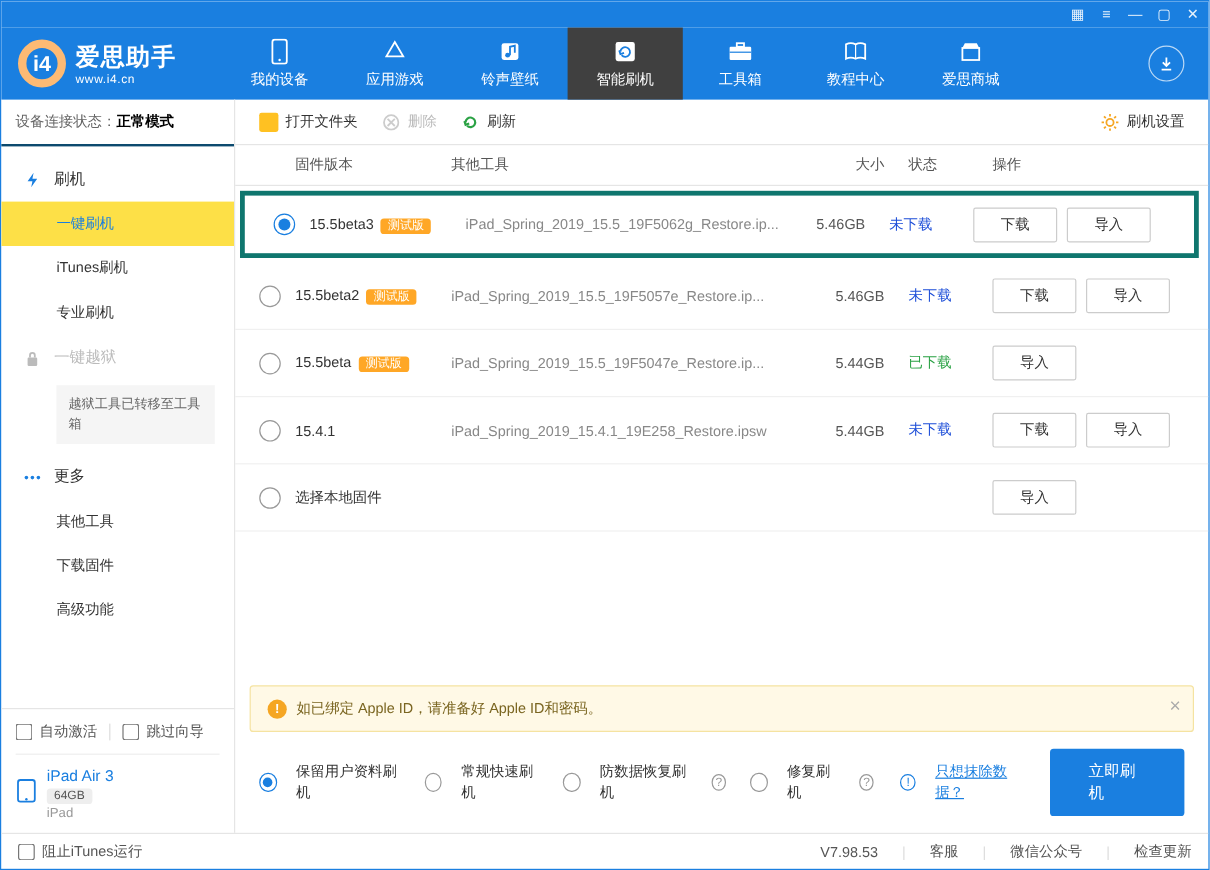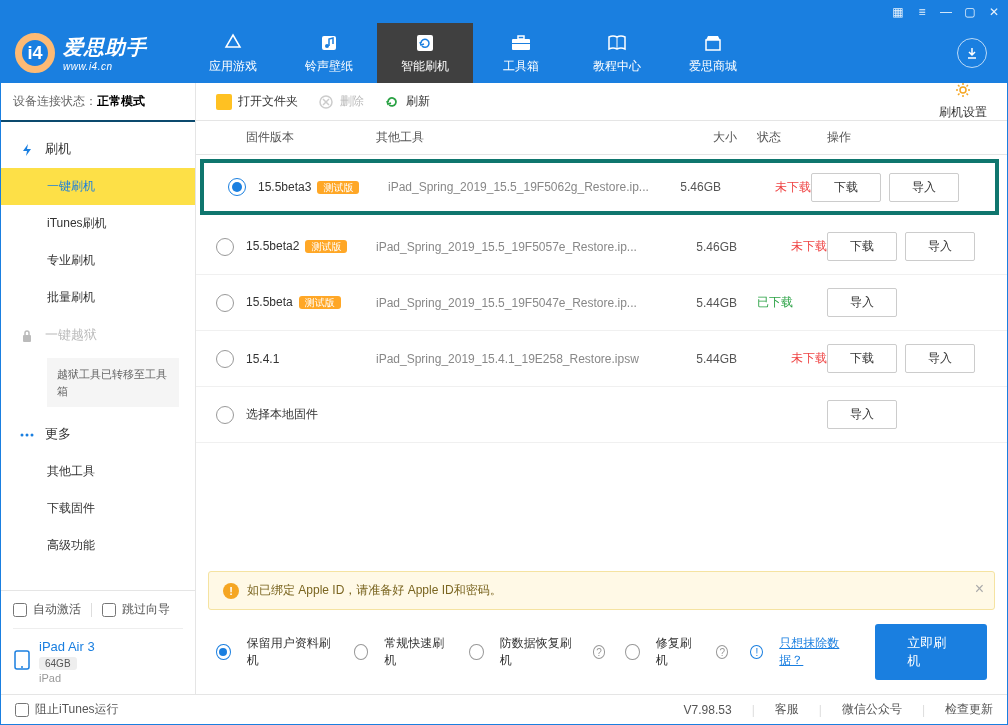--- a/index.html
+++ b/index.html
@@ -6,21 +6,21 @@
 body { width: 1008px; height: 725px; background: #fff; overflow: hidden; font-size: 12px; color: #333; border: 1px solid #1a7fe0; }
 
 
 .titlebar { height: 22px; background: #1a7fe0; display: flex; justify-content: flex-end; align-items: center; padding: 0 6px; gap: 10px; }
 .titlebar-btn { width: 14px; height: 14px; display: flex; align-items: center; justify-content: center; color: #fff; cursor: pointer; font-size: 12px; opacity: 0.9; }
 
 
 .header { height: 60px; background: #1a7fe0; display: flex; align-items: center; padding: 0 20px 0 14px; }
 .logo-block { display: flex; align-items: center; gap: 8px; width: 170px; }
 .logo-circle { width: 40px; height: 40px; border: 7px solid #fdba74; border-radius: 50%; display: flex; align-items: center; justify-content: center; color: #fff; font-weight: bold; font-size: 18px; }
-.logo-text { color: #fff; font-style: italic; }
+.logo-text { color: #fff; }
 .logo-text .top { font-size: 20px; font-weight: bold; letter-spacing: 1px; }
 .logo-text .bottom { font-size: 10px; letter-spacing: 0.5px; }
 
 .nav { display: flex; height: 100%; }
 .nav-item { width: 96px; display: flex; flex-direction: column; align-items: center; justify-content: center; color: #fff; gap: 4px; cursor: pointer; font-size: 12px; }
 .nav-item.active { background: #404040; }
 .nav-item .icon { width: 22px; height: 22px; display: flex; align-items: center; justify-content: center; }
 
 .header-right { margin-left: auto; display: flex; align-items: center; gap: 14px; color: #fff; }
 .header-right .circ { width: 30px; height: 30px; border: 1px solid rgba(255,255,255,0.7); border-radius: 50%; display: flex; align-items: center; justify-content: center; cursor: pointer; }
@@ -51,21 +51,21 @@
 .device-info .badge { background: #eee; color: #555; font-size: 10px; padding: 1px 6px; border-radius: 3px; }
 .device-info .type { color: #999; font-size: 11px; margin-top: 2px; }
 
 
 .content { flex: 1; display: flex; flex-direction: column; }
 .toolbar { height: 38px; border-bottom: 1px solid #e5e5e5; display: flex; align-items: center; padding: 0 20px; gap: 20px; }
 .tool-btn { display: flex; align-items: center; gap: 6px; font-size: 12px; color: #333; cursor: pointer; }
 .tool-btn.disabled { color: #bbb; }
 .tool-btn .icon { width: 16px; height: 16px; display: flex; align-items: center; justify-content: center; }
 .tool-btn.open .icon { background: #ffc122; border-radius: 2px; }
-.toolbar .right { margin-left: auto; flex-direction: column; }
+.toolbar .right { margin-left: auto; }
 .tool-btn.settings .icon { color: #f5a623; }
 
 
 .thead { height: 34px; border-bottom: 1px solid #e5e5e5; display: flex; align-items: center; padding: 0 20px; font-size: 12px; color: #555; }
 .col-radio { width: 30px; }
 .col-ver { width: 130px; }
 .col-name { flex: 1; }
 .col-size { width: 80px; text-align: right; padding-right: 20px; }
 .col-status { width: 70px; }
 .col-ops { width: 160px; text-align: left; }
@@ -74,21 +74,21 @@
 .trow { height: 56px; border-bottom: 1px solid #f0f0f0; display: flex; align-items: center; padding: 0 20px; font-size: 12px; position: relative; }
 .trow.highlight { border: 4px solid #0f766e; height: 56px; margin: 4px 8px 4px 4px; padding: 0 24px; }
 .radio { width: 18px; height: 18px; border: 1px solid #999; border-radius: 50%; display: flex; align-items: center; justify-content: center; cursor: pointer; }
 .radio.checked { border-color: #1a7fe0; }
 .radio.checked::after { content: ""; width: 10px; height: 10px; background: #1a7fe0; border-radius: 50%; }
 .ver-txt { font-weight: 500; color: #333; }
 .beta-badge { background: #ffa726; color: #fff; font-size: 10px; padding: 1px 6px; border-radius: 3px; margin-left: 6px; }
 .fname { color: #888; }
 .size { color: #555; }
 .status { font-size: 12px; }
-.status.orange { color: #ef4444; text-align: right; }
+.status.orange { color: #1d4ed8; }
 .status.green { color: #2ba245; }
 .op-btn { display: inline-block; border: 1px solid #ccc; padding: 5px 22px; font-size: 12px; color: #333; background: #fff; cursor: pointer; border-radius: 2px; margin-right: 8px; }
 
 .content-spacer { flex: 1; }
 
 
 .warn-bar { background: #fff9e6; border: 1px solid #f5e3a1; padding: 10px 14px; margin: 8px 12px 0; display: flex; align-items: center; gap: 8px; font-size: 12px; color: #7a6520; border-radius: 3px; position: relative; }
 .warn-bar .warn-icon { width: 16px; height: 16px; border-radius: 50%; background: #f5a623; color: #fff; display: flex; align-items: center; justify-content: center; font-weight: bold; font-size: 11px; }
 .warn-bar .close { position: absolute; right: 10px; top: 8px; color: #aaa; cursor: pointer; font-size: 16px; }
 
@@ -125,20 +125,29 @@
   <div class="logo-block">
     <div class="logo-circle">i4</div>
     <div class="logo-text">
       <div class="top">爱思助手</div>
       <div class="bottom">www.i4.cn</div>
     </div>
   </div>
   <div class="nav">
     <div class="nav-item">
       <span class="icon">
+          <svg width="16" height="22" viewBox="0 0 16 22">
+            <rect x="2" y="1" width="12" height="20" rx="2" fill="none" stroke="#fff" stroke-width="1.5"></rect>
+            <circle cx="8" cy="18" r="1" fill="#fff"></circle>
+          </svg>
+        </span>
+      <span>我的设备</span>
+    </div>
+    <div class="nav-item">
+      <span class="icon">
           <svg width="20" height="20" viewBox="0 0 20 20">
             <path d="M10 2 L17 14 H3 Z M3 14 L17 14" fill="none" stroke="#fff" stroke-width="1.5"></path>
           </svg>
         </span>
       <span>应用游戏</span>
     </div>
     <div class="nav-item">
       <span class="icon">
           <svg width="20" height="20" viewBox="0 0 20 20">
             <rect x="3" y="3" width="14" height="14" rx="2" fill="#fff"></rect>
@@ -212,23 +221,20 @@
         <span>刷机</span>
       </div>
       <div class="side-item sub active">
           <span>一键刷机</span>
         </div>
       <div class="side-item sub">
           <span>iTunes刷机</span>
         </div>
       <div class="side-item sub">
           <span>专业刷机</span>
-        </div>
-      <div class="side-item sub">
-          <span>批量刷机</span>
         </div>
 
       <div class="side-item disabled">
         <span class="icon">
             <svg width="12" height="14" viewBox="0 0 12 14">
               <rect x="2" y="6" width="8" height="7" rx="1" fill="#bbb"></rect>
               <path d="M4 6 V4 a2 2 0 0 1 4 0 V6" fill="none" stroke="#bbb" stroke-width="1.5"></path>
             </svg>
           </span>
         <span>一键越狱</span>

